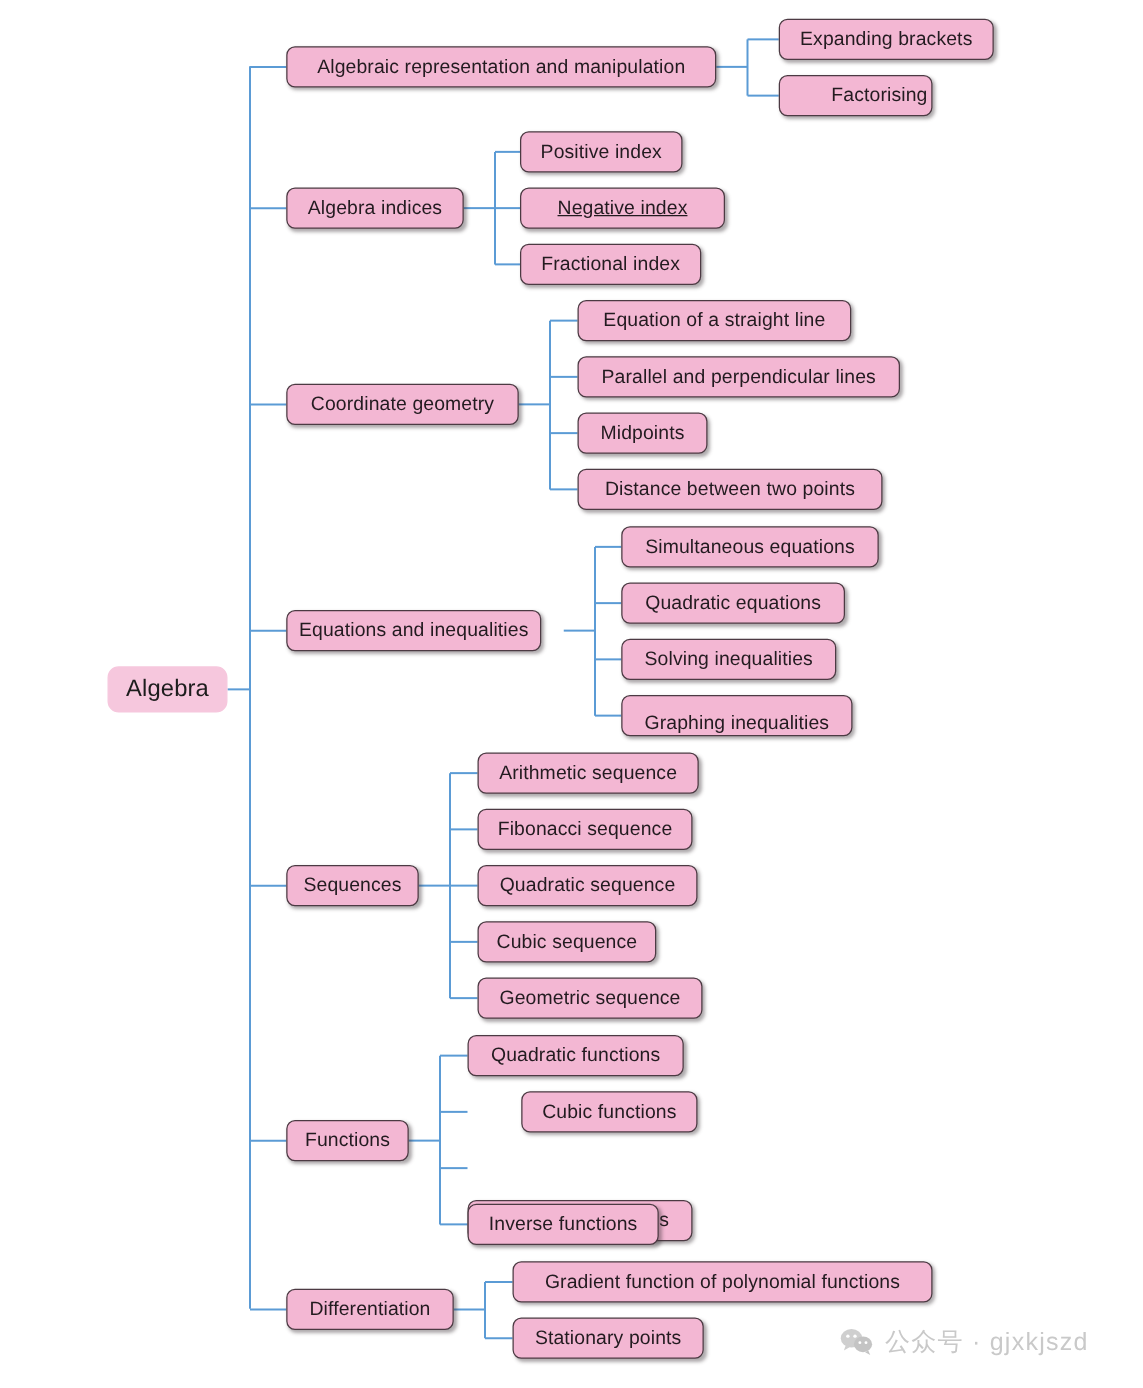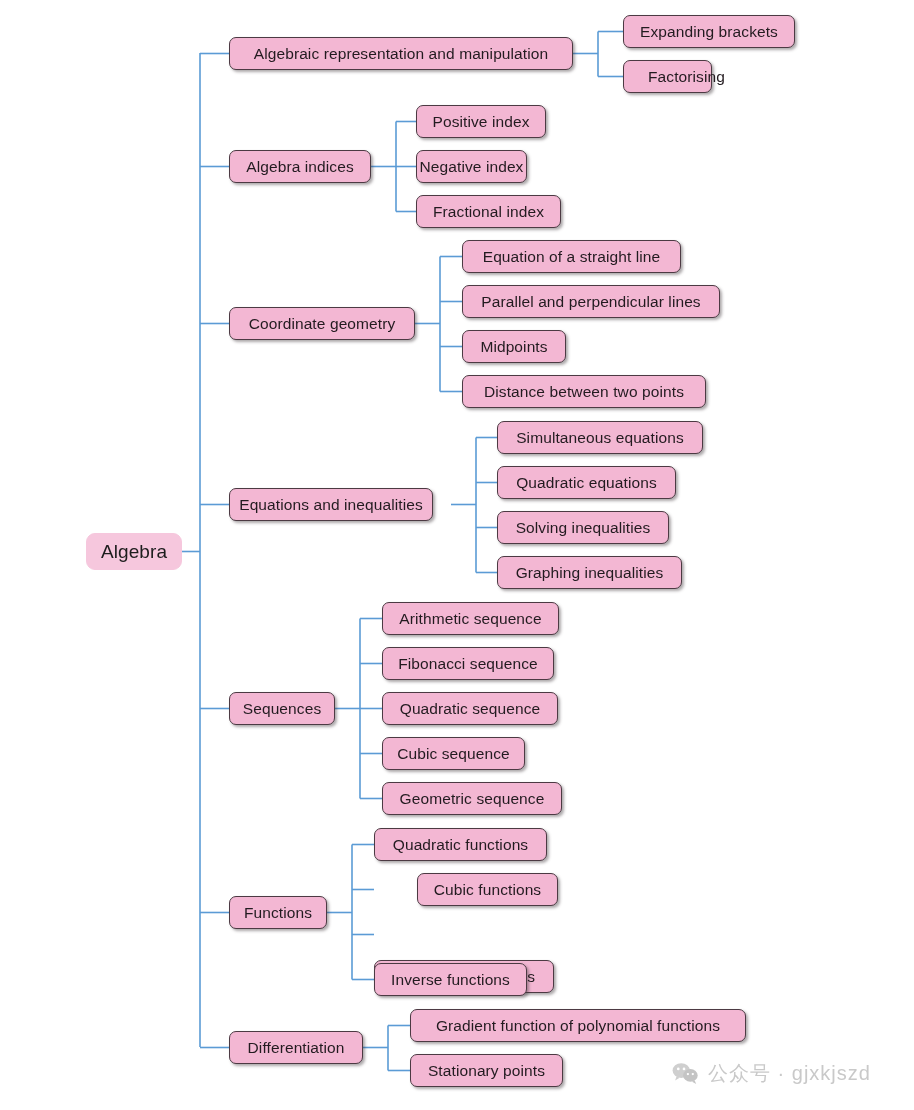--- a/index.html
+++ b/index.html
@@ -127,30 +127,30 @@
   <div id="nodes">
       <div class="node root" style="left: 86px; top: 533px; width: 96px; height: 37px;">
         <span>Algebra</span>
       </div>
       <div class="node lvl1" style="left: 229px; top: 37px; width: 344px; height: 33px;">
         <span>Algebraic representation and manipulation</span>
       </div>
       <div class="node lvl2" style="left: 623px; top: 15px; width: 172px; height: 33px;">
         <span>Expanding brackets</span>
       </div>
-      <div class="node lvl2" style="left: 623px; top: 60px; width: 89px; height: 33px; padding-left: 38px;">
+      <div class="node lvl2" style="left: 623px; top: 60px; width: 123px; height: 33px; padding-left: 38px;">
         <span>Factorising</span>
       </div>
       <div class="node lvl1" style="left: 229px; top: 150px; width: 142px; height: 33px;">
         <span>Algebra indices</span>
       </div>
       <div class="node lvl2" style="left: 416px; top: 105px; width: 130px; height: 33px;">
         <span>Positive index</span>
       </div>
-      <div class="node lvl2" style="left: 416px; top: 150px; width: 111px; height: 33px;">
+      <div class="node lvl2" style="left: 416px; top: 150px; width: 164px; height: 33px; text-decoration: underline;">
         <span>Negative index</span>
       </div>
       <div class="node lvl2" style="left: 416px; top: 195px; width: 145px; height: 33px;">
         <span>Fractional index</span>
       </div>
       <div class="node lvl1" style="left: 229px; top: 307px; width: 186px; height: 33px;">
         <span>Coordinate geometry</span>
       </div>
       <div class="node lvl2" style="left: 462px; top: 240px; width: 219px; height: 33px;">
         <span>Equation of a straight line</span>
@@ -169,21 +169,21 @@
       </div>
       <div class="node lvl2" style="left: 497px; top: 421px; width: 206px; height: 33px;">
         <span>Simultaneous equations</span>
       </div>
       <div class="node lvl2" style="left: 497px; top: 466px; width: 179px; height: 33px;">
         <span>Quadratic equations</span>
       </div>
       <div class="node lvl2" style="left: 497px; top: 511px; width: 172px; height: 33px;">
         <span>Solving inequalities</span>
       </div>
-      <div class="node lvl2" style="left: 497px; top: 556px; width: 185px; height: 33px;">
+      <div class="node lvl2" style="left: 497px; top: 556px; width: 185px; height: 33px; align-items: flex-end;">
         <span>Graphing inequalities</span>
       </div>
       <div class="node lvl1" style="left: 229px; top: 692px; width: 106px; height: 33px;">
         <span>Sequences</span>
       </div>
       <div class="node lvl2" style="left: 382px; top: 602px; width: 177px; height: 33px;">
         <span>Arithmetic sequence</span>
       </div>
       <div class="node lvl2" style="left: 382px; top: 647px; width: 172px; height: 33px;">
         <span>Fibonacci sequence</span>

